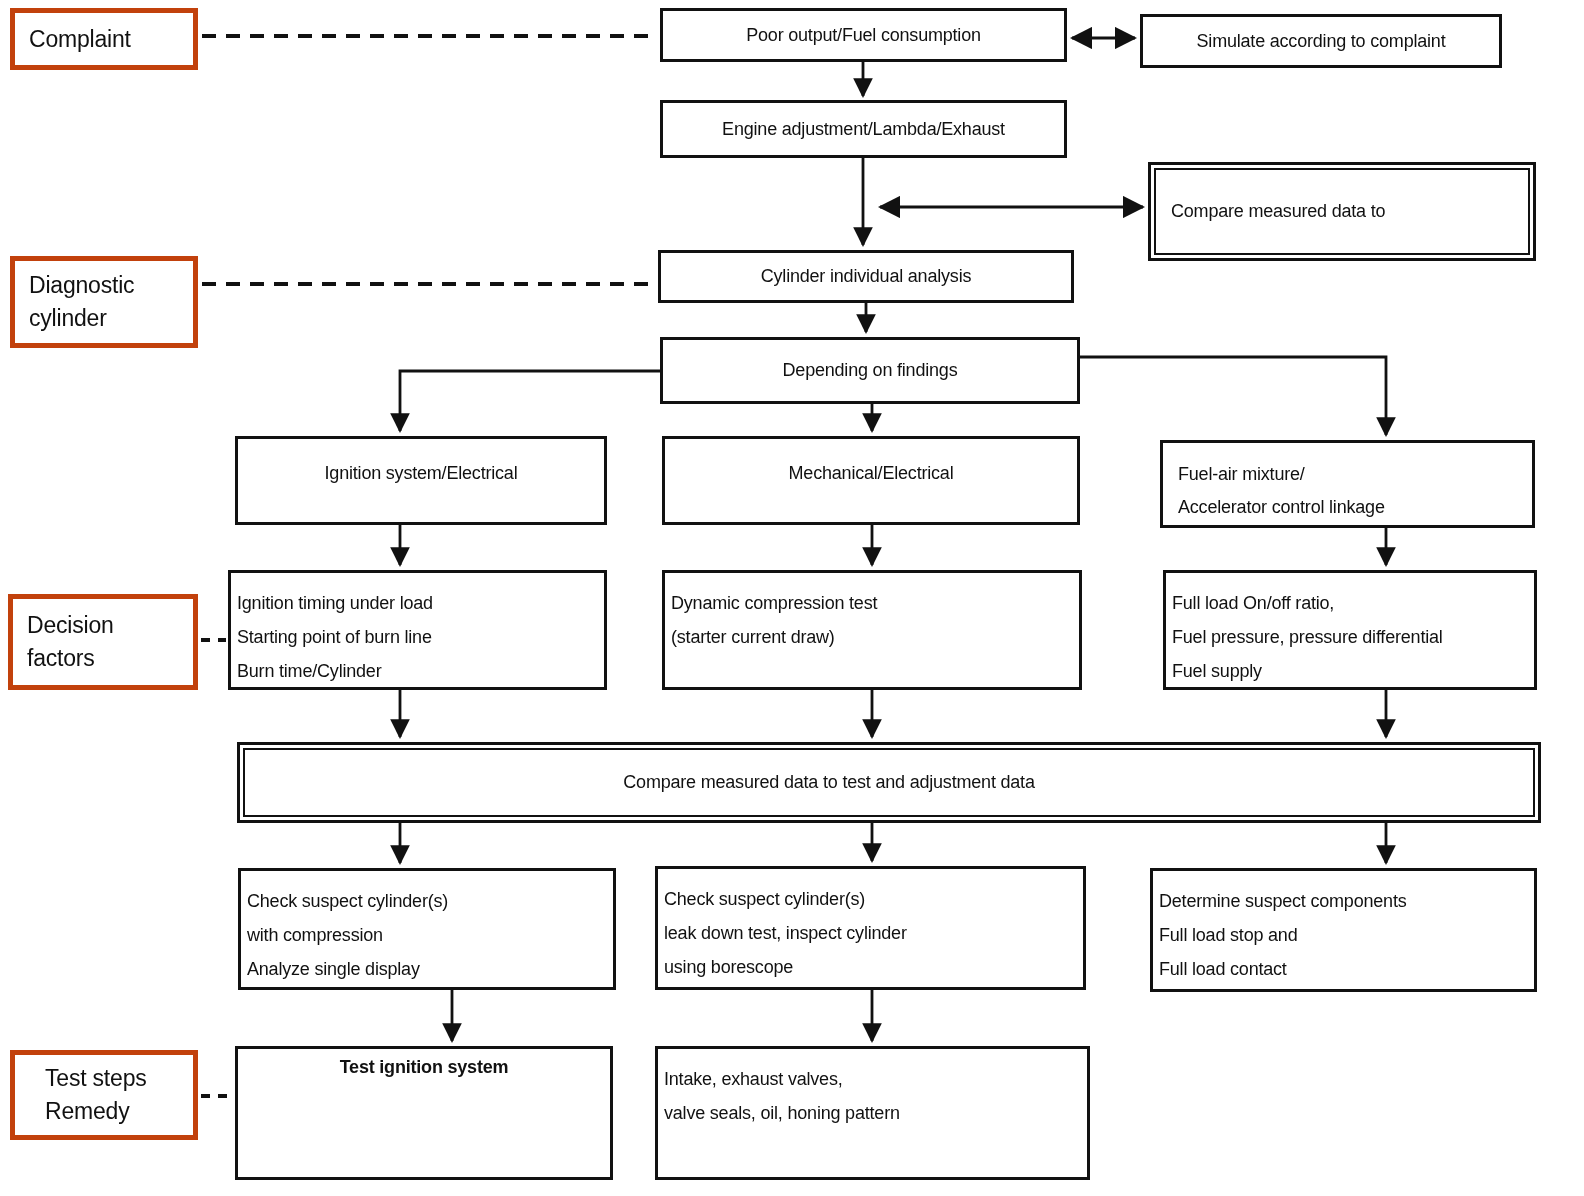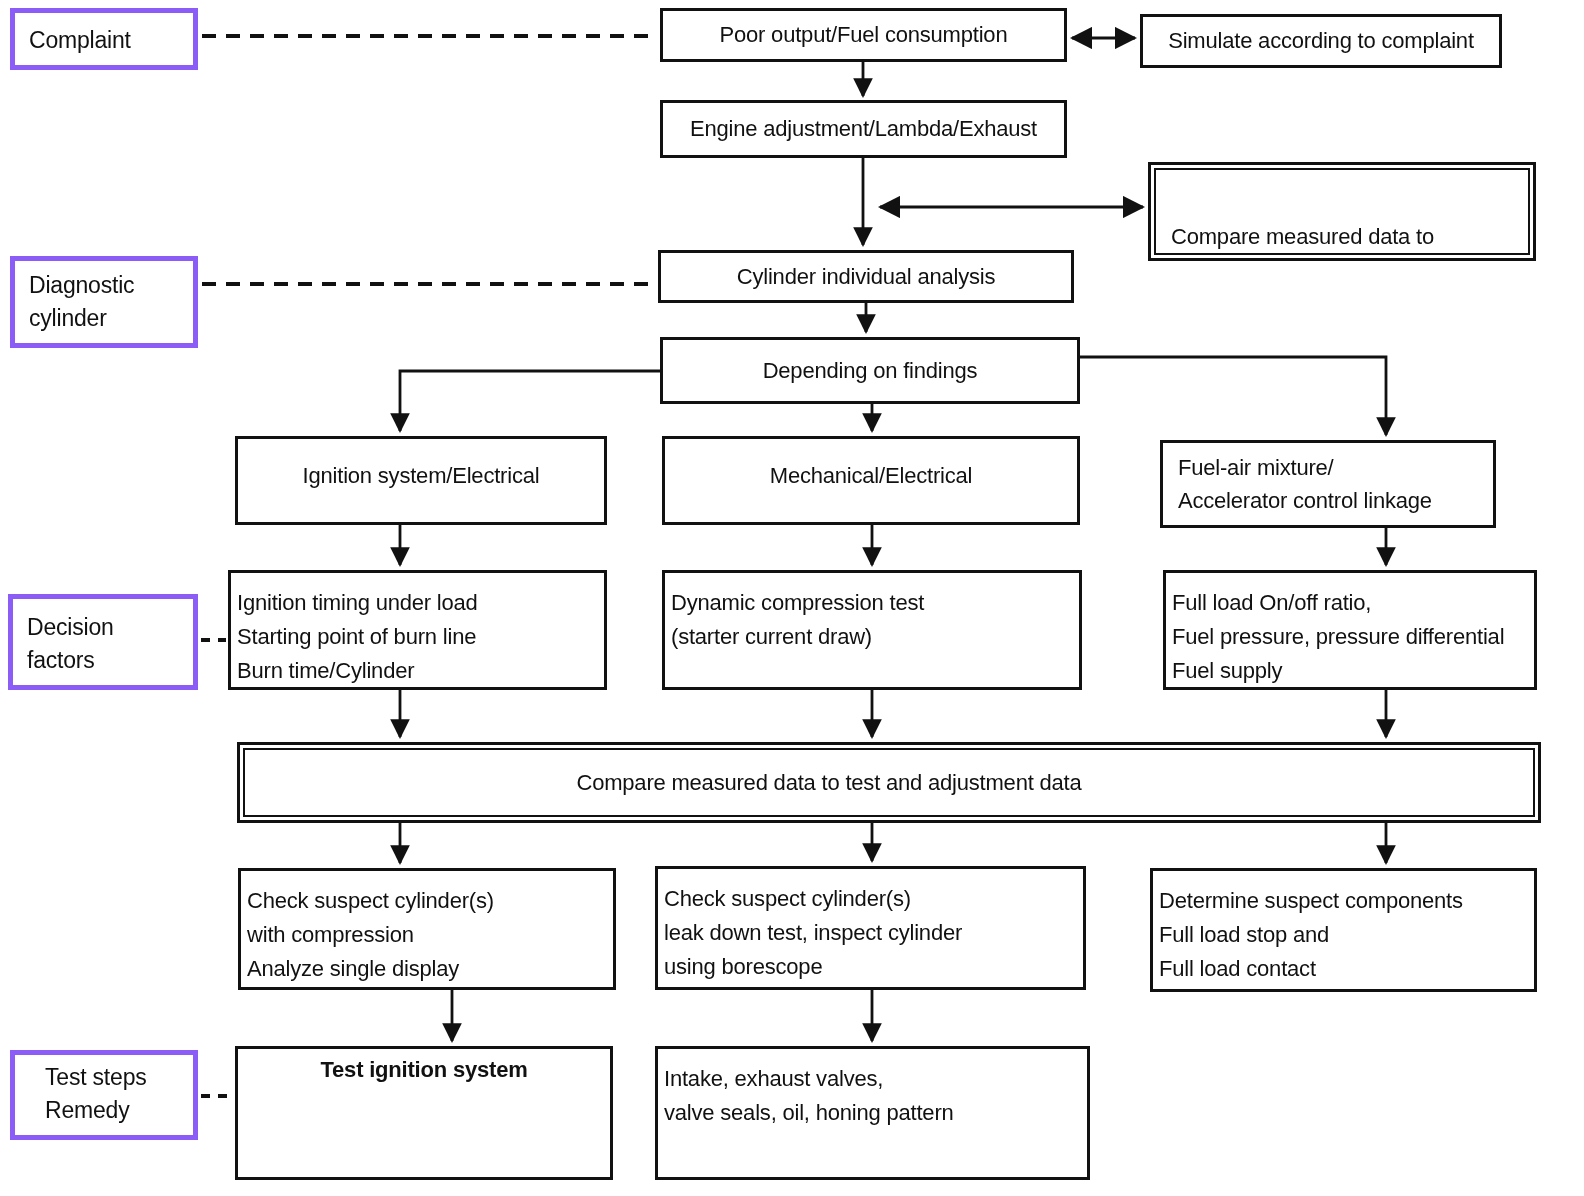--- a/index.html
+++ b/index.html
@@ -4,50 +4,50 @@
 <style>
   html,body{margin:0;padding:0;background:#ffffff;}
   .canvas{
     position:relative;width:1584px;height:1196px;background:#ffffff;
     font-family:"Liberation Sans",sans-serif;color:#111;letter-spacing:-0.2px;
     overflow:hidden;
   }
   svg.connectors{position:absolute;left:0;top:0;z-index:0;}
   .box{
     position:absolute;box-sizing:border-box;background:#fff;border:3px solid #111;
-    font-size:22px;z-index:1;
+    font-size:18px;z-index:1;
   }
   .label-box{
-    position:absolute;box-sizing:border-box;background:#fff;border:5px solid #8b5cf6;
+    position:absolute;box-sizing:border-box;background:#fff;border:5px solid #c2410c;
     font-size:23px;line-height:33px;padding:8px 14px;display:flex;flex-direction:column;
-    justify-content:flex-end;z-index:1;
+    justify-content:center;z-index:1;
   }
   .center{display:flex;align-items:center;justify-content:center;text-align:center;}
   .toptext{text-align:center;padding-top:24px;}
   .lines{padding:13px 6px;line-height:34px;}
-  .vlines{display:flex;flex-direction:column;justify-content:flex-end;padding-left:15px;line-height:33px;}
+  .vlines{display:flex;flex-direction:column;justify-content:center;padding-left:15px;line-height:33px;}
   .dbl{border-width:2px;outline:3px solid #111;outline-offset:3px;}
   .bold{font-weight:bold;}
 
   
   #b-complaint {left:10px;  top:8px;    width:188px; height:62px;}
   #b-diagnostic{left:10px;  top:256px;  width:188px; height:92px;}
   #b-decision  {left:8px;   top:594px;  width:190px; height:96px;}
   #b-teststeps {left:10px;  top:1050px; width:188px; height:90px;padding-left:30px;}
 
   
   #b-poor        {left:660px;  top:8px;    width:407px; height:54px;}
   #b-simulate    {left:1140px; top:14px;   width:362px; height:54px;}
   #b-engine      {left:660px;  top:100px;  width:407px; height:58px;}
   #b-compare-side{left:1154px; top:168px;  width:376px; height:87px;}
   #b-cylinder    {left:658px;  top:250px;  width:416px; height:53px;}
   #b-depending   {left:660px;  top:337px;  width:420px; height:67px;}
   #b-ignsys      {left:235px;  top:436px;  width:372px; height:89px;}
   #b-mech        {left:662px;  top:436px;  width:418px; height:89px;}
-  #b-fuelair     {left:1160px; top:440px;  width:336px; height:88px;padding-top:12px;padding-bottom:12px;justify-content:center;}
+  #b-fuelair     {left:1160px; top:440px;  width:375px; height:88px;padding-top:12px;padding-bottom:1px;justify-content:flex-end;}
   #b-igntiming   {left:228px;  top:570px;  width:379px; height:120px;}
   #b-dyncomp     {left:662px;  top:570px;  width:420px; height:120px;}
   #b-fullload    {left:1163px; top:570px;  width:374px; height:120px;}
   #b-compare-wide{left:243px;  top:748px;  width:1292px;height:69px;padding-right:120px;}
   #b-checkosc    {left:238px;  top:868px;  width:378px; height:122px;}
   #b-checkleak   {left:655px;  top:866px;  width:431px; height:124px;}
   #b-determine   {left:1150px; top:868px;  width:387px; height:124px;}
   #b-testign     {left:235px;  top:1046px; width:378px; height:134px;}
   #b-intake      {left:655px;  top:1046px; width:435px; height:134px;}
 </style>

